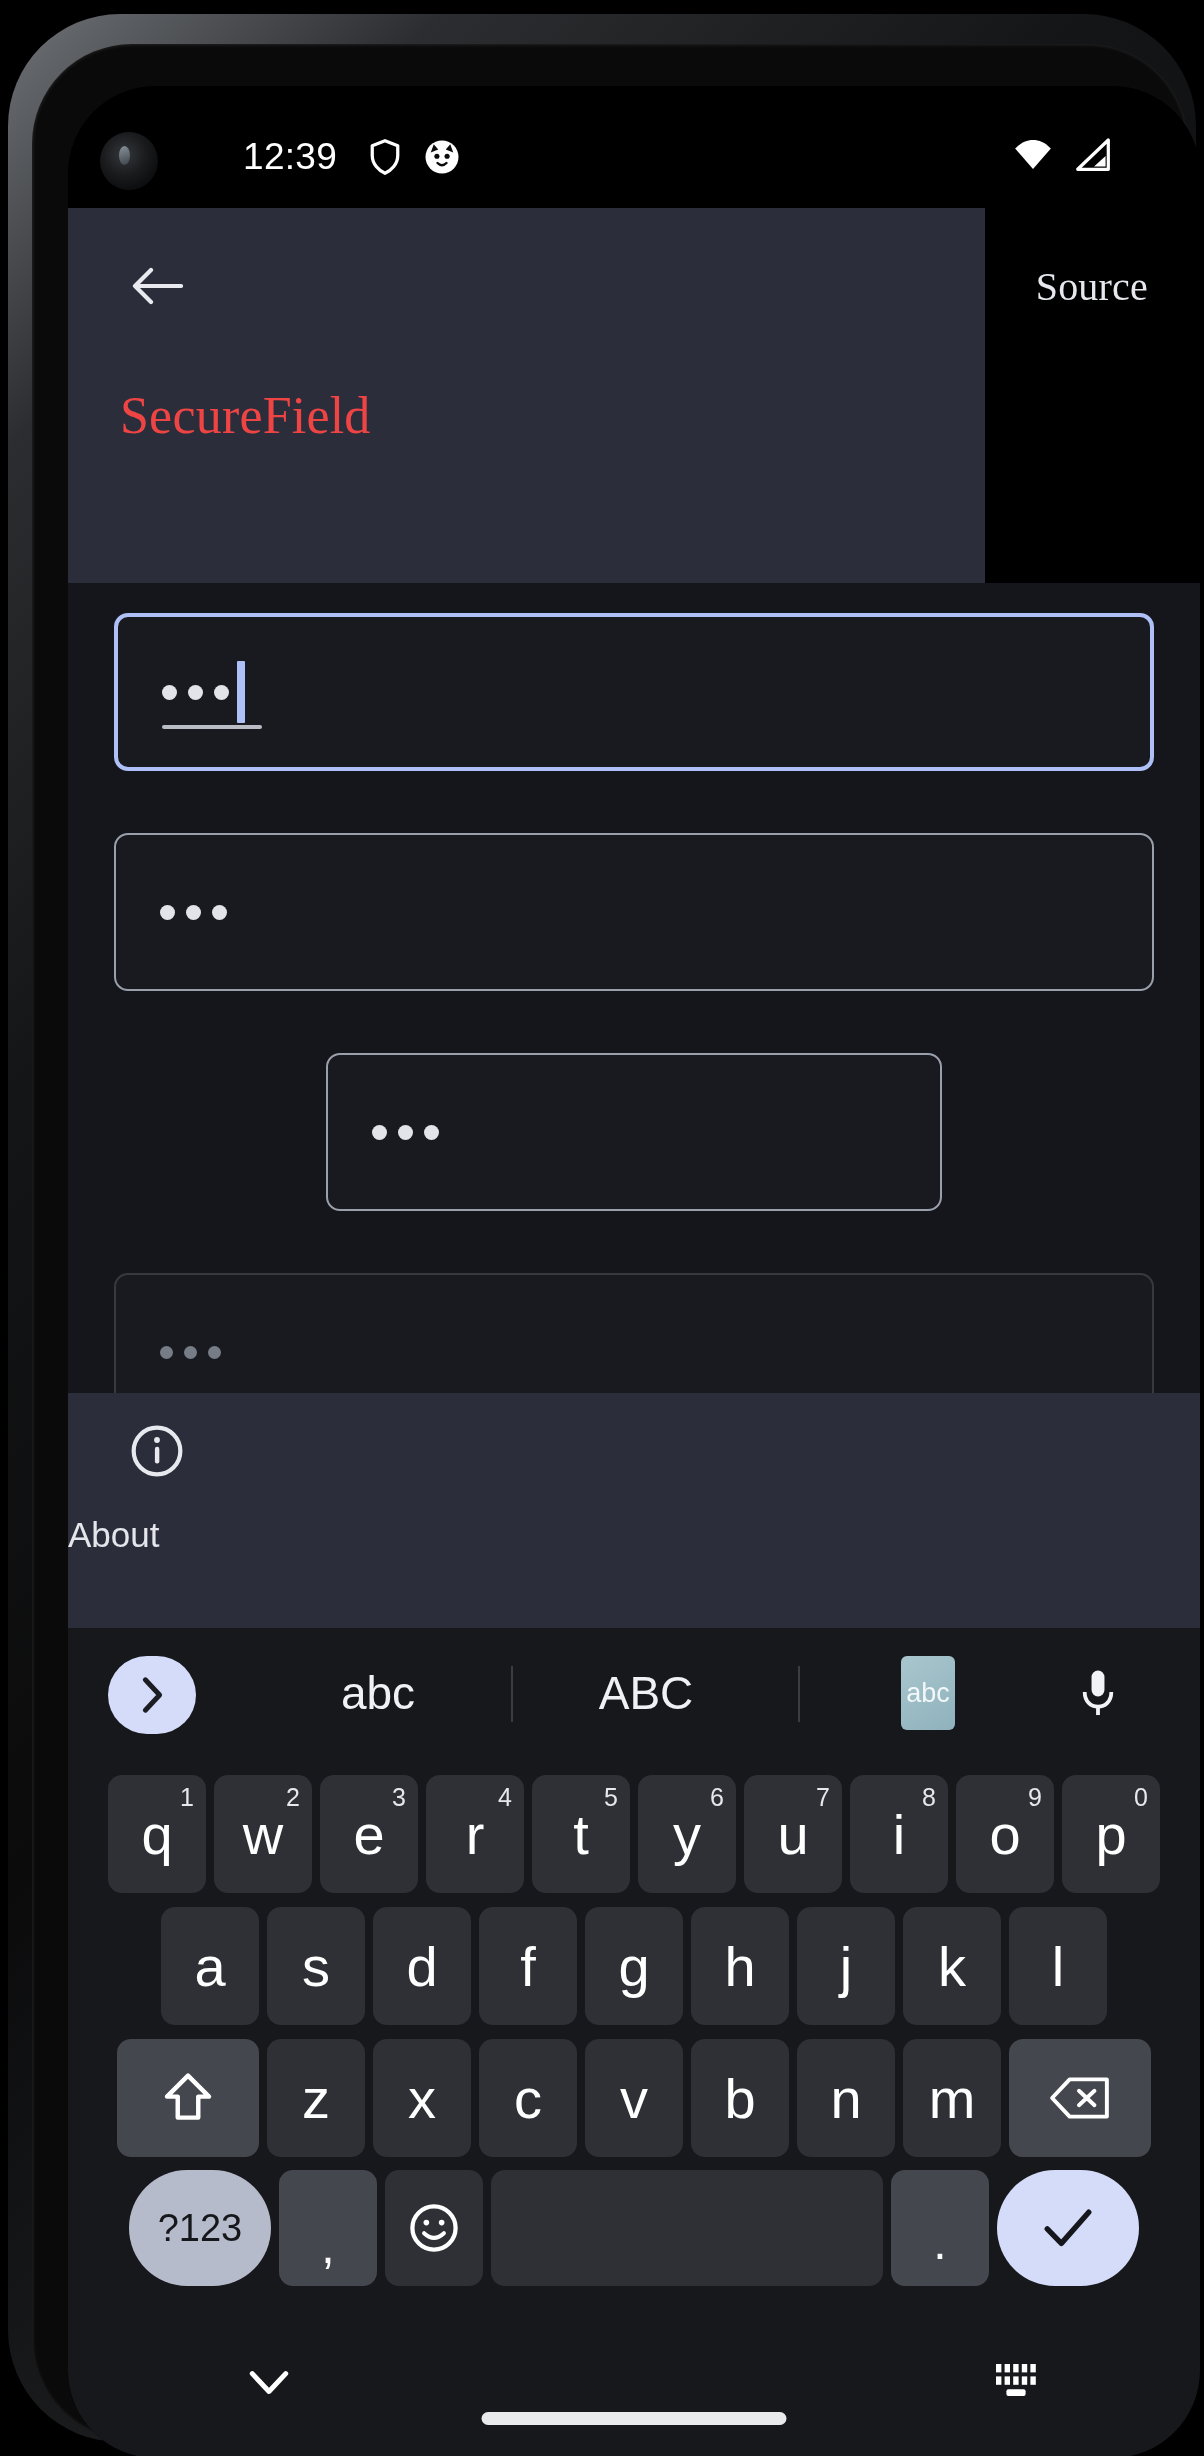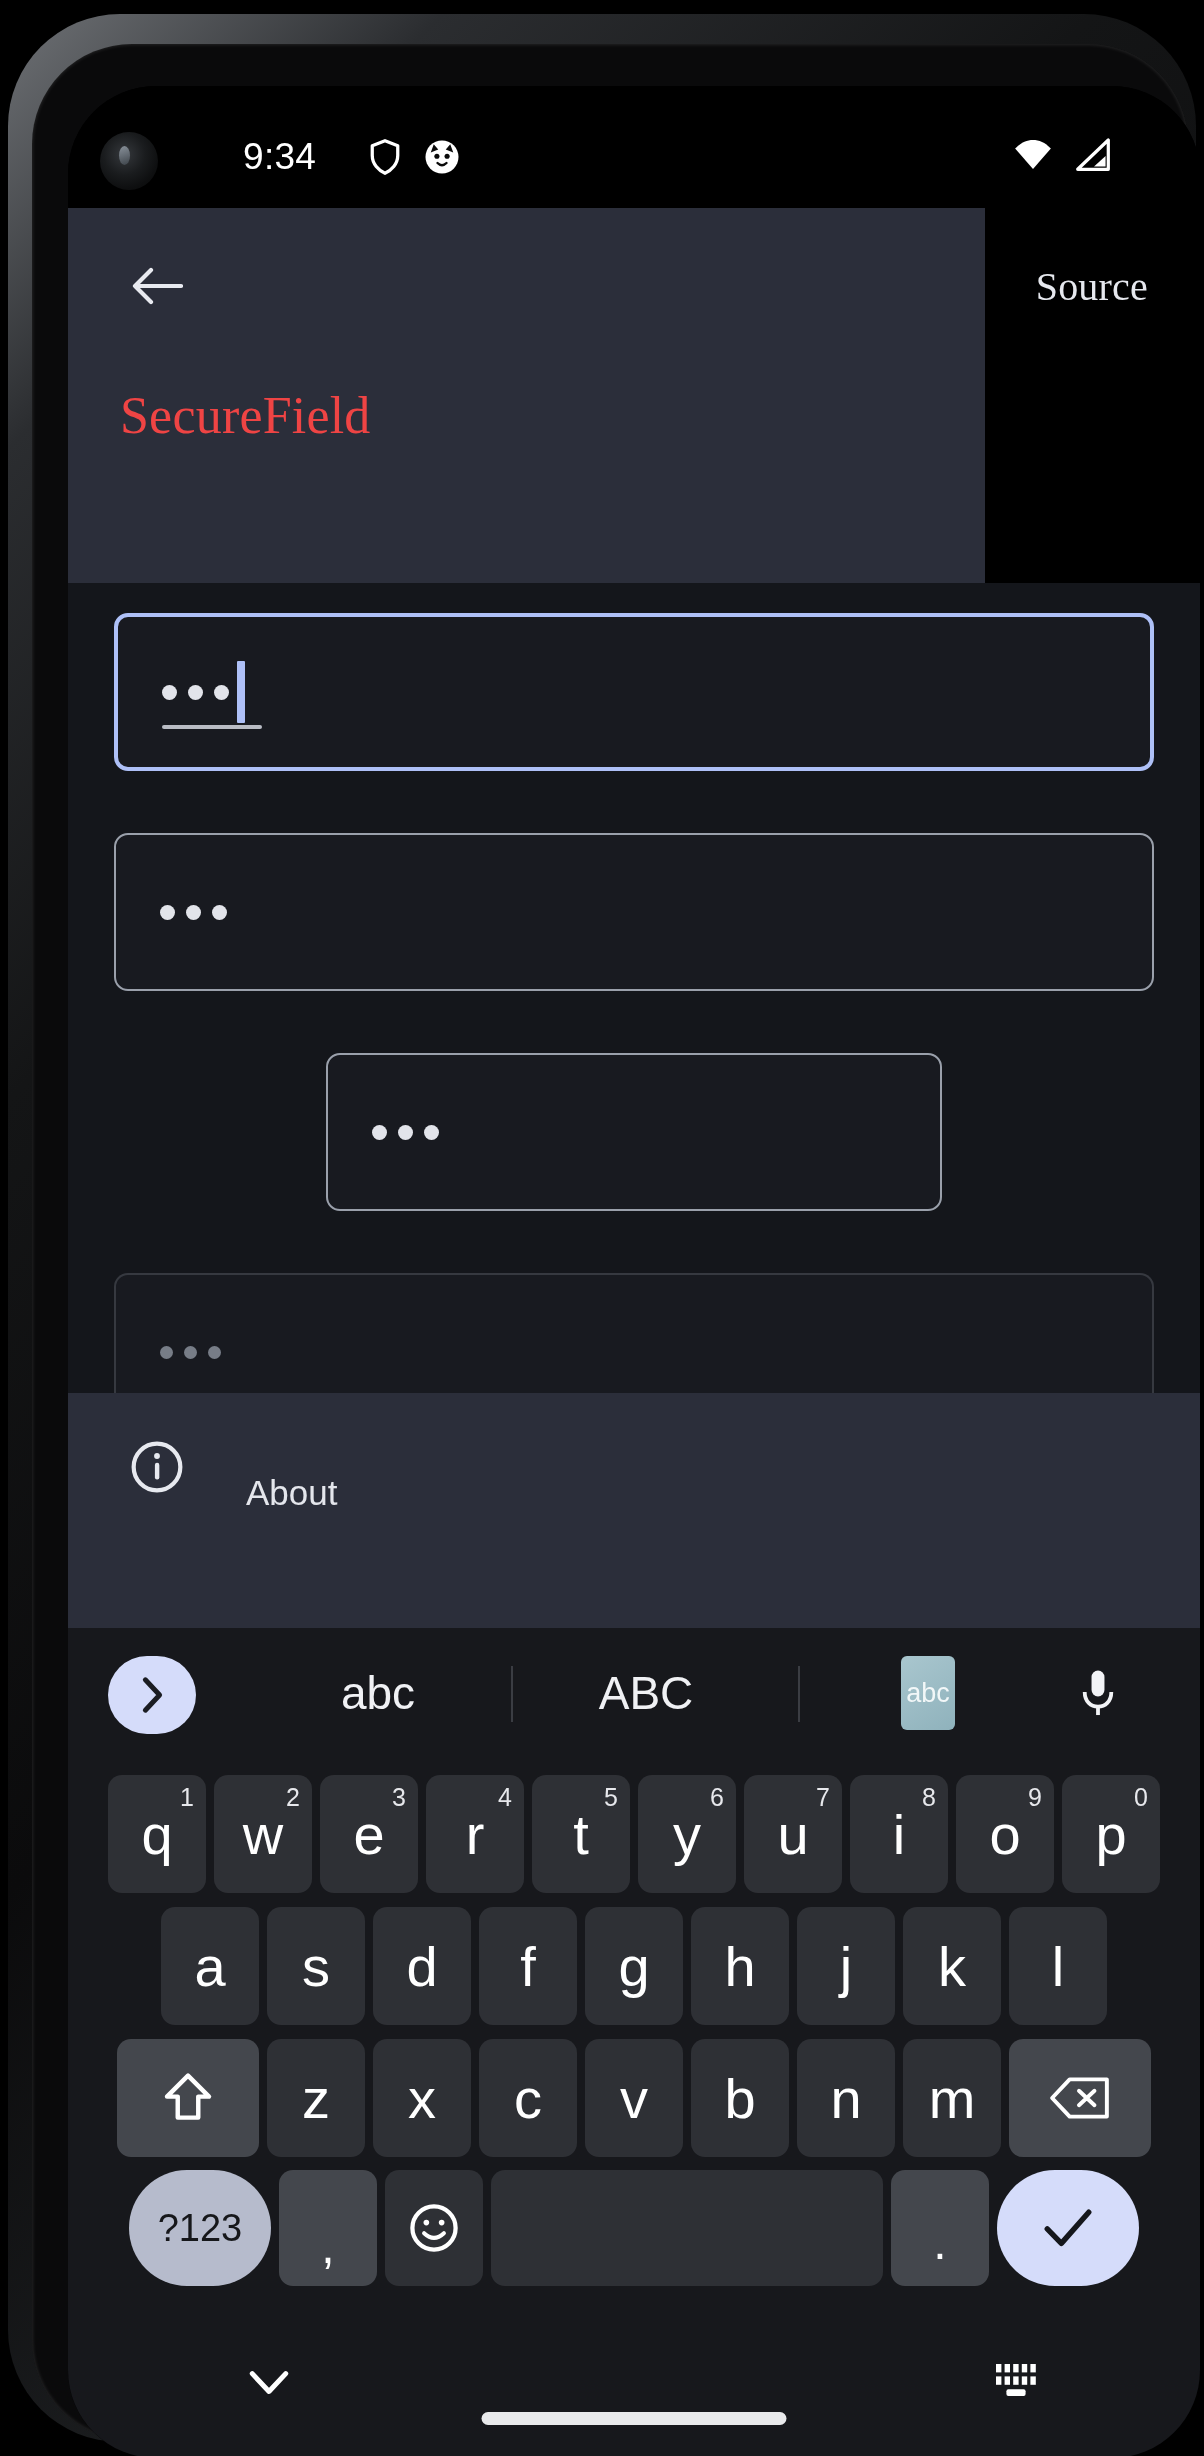--- a/index.html
+++ b/index.html
@@ -90,21 +90,21 @@
   .sel-underline{
     position:absolute;left:44px;top:108px;width:100px;height:4px;background:#b9bcc4;border-radius:2px;
   }
 
   
   .bottomnav{
     position:absolute;left:0;top:1307px;width:1132px;height:235px;background:#2b2e3a;
     display:flex;align-items:flex-start;
   }
   .navitem{
-    flex:1;display:flex;flex-direction:row;align-items:flex-end;padding-top:28px;cursor:pointer;
+    flex:1;display:flex;flex-direction:column;align-items:flex-start;padding-top:12px;cursor:pointer;
   }
   .nav-pill{
     width:178px;height:92px;border-radius:46px;display:flex;align-items:center;justify-content:center;
   }
   .nav-pill.active{background:#474c60;}
   .nav-label{margin-top:18px;color:#e4e6ec;font-size:35px;}
 
   
   .keyboard{
     position:absolute;left:0;top:1542px;width:1132px;height:700px;background:#17181c;
@@ -168,21 +168,21 @@
 <body>
 
 <div class="stage">
   <div class="phone-body">
     <div class="side-btn b1"></div>
     <div class="phone-rim">
       <div class="screen">
 
         <div class="statusbar">
           <div class="punch"></div>
-          <div class="sb-time">9:34</div>
+          <div class="sb-time">12:39</div>
 
           <div class="sb-left-icons">
             <span>
               <svg width="34" height="38" viewBox="0 0 24 26">
                 <path d="M12 1.5 L21 5 V12 C21 18 16.5 22.5 12 24.5 C7.5 22.5 3 18 3 12 V5 Z" fill="none" stroke="#fff" stroke-width="2.3" stroke-linejoin="round"></path>
               </svg>
             </span>
             <span>
               <svg width="36" height="36" viewBox="0 0 24 24">
                 <circle cx="12" cy="12" r="11" fill="#fff"></circle>

